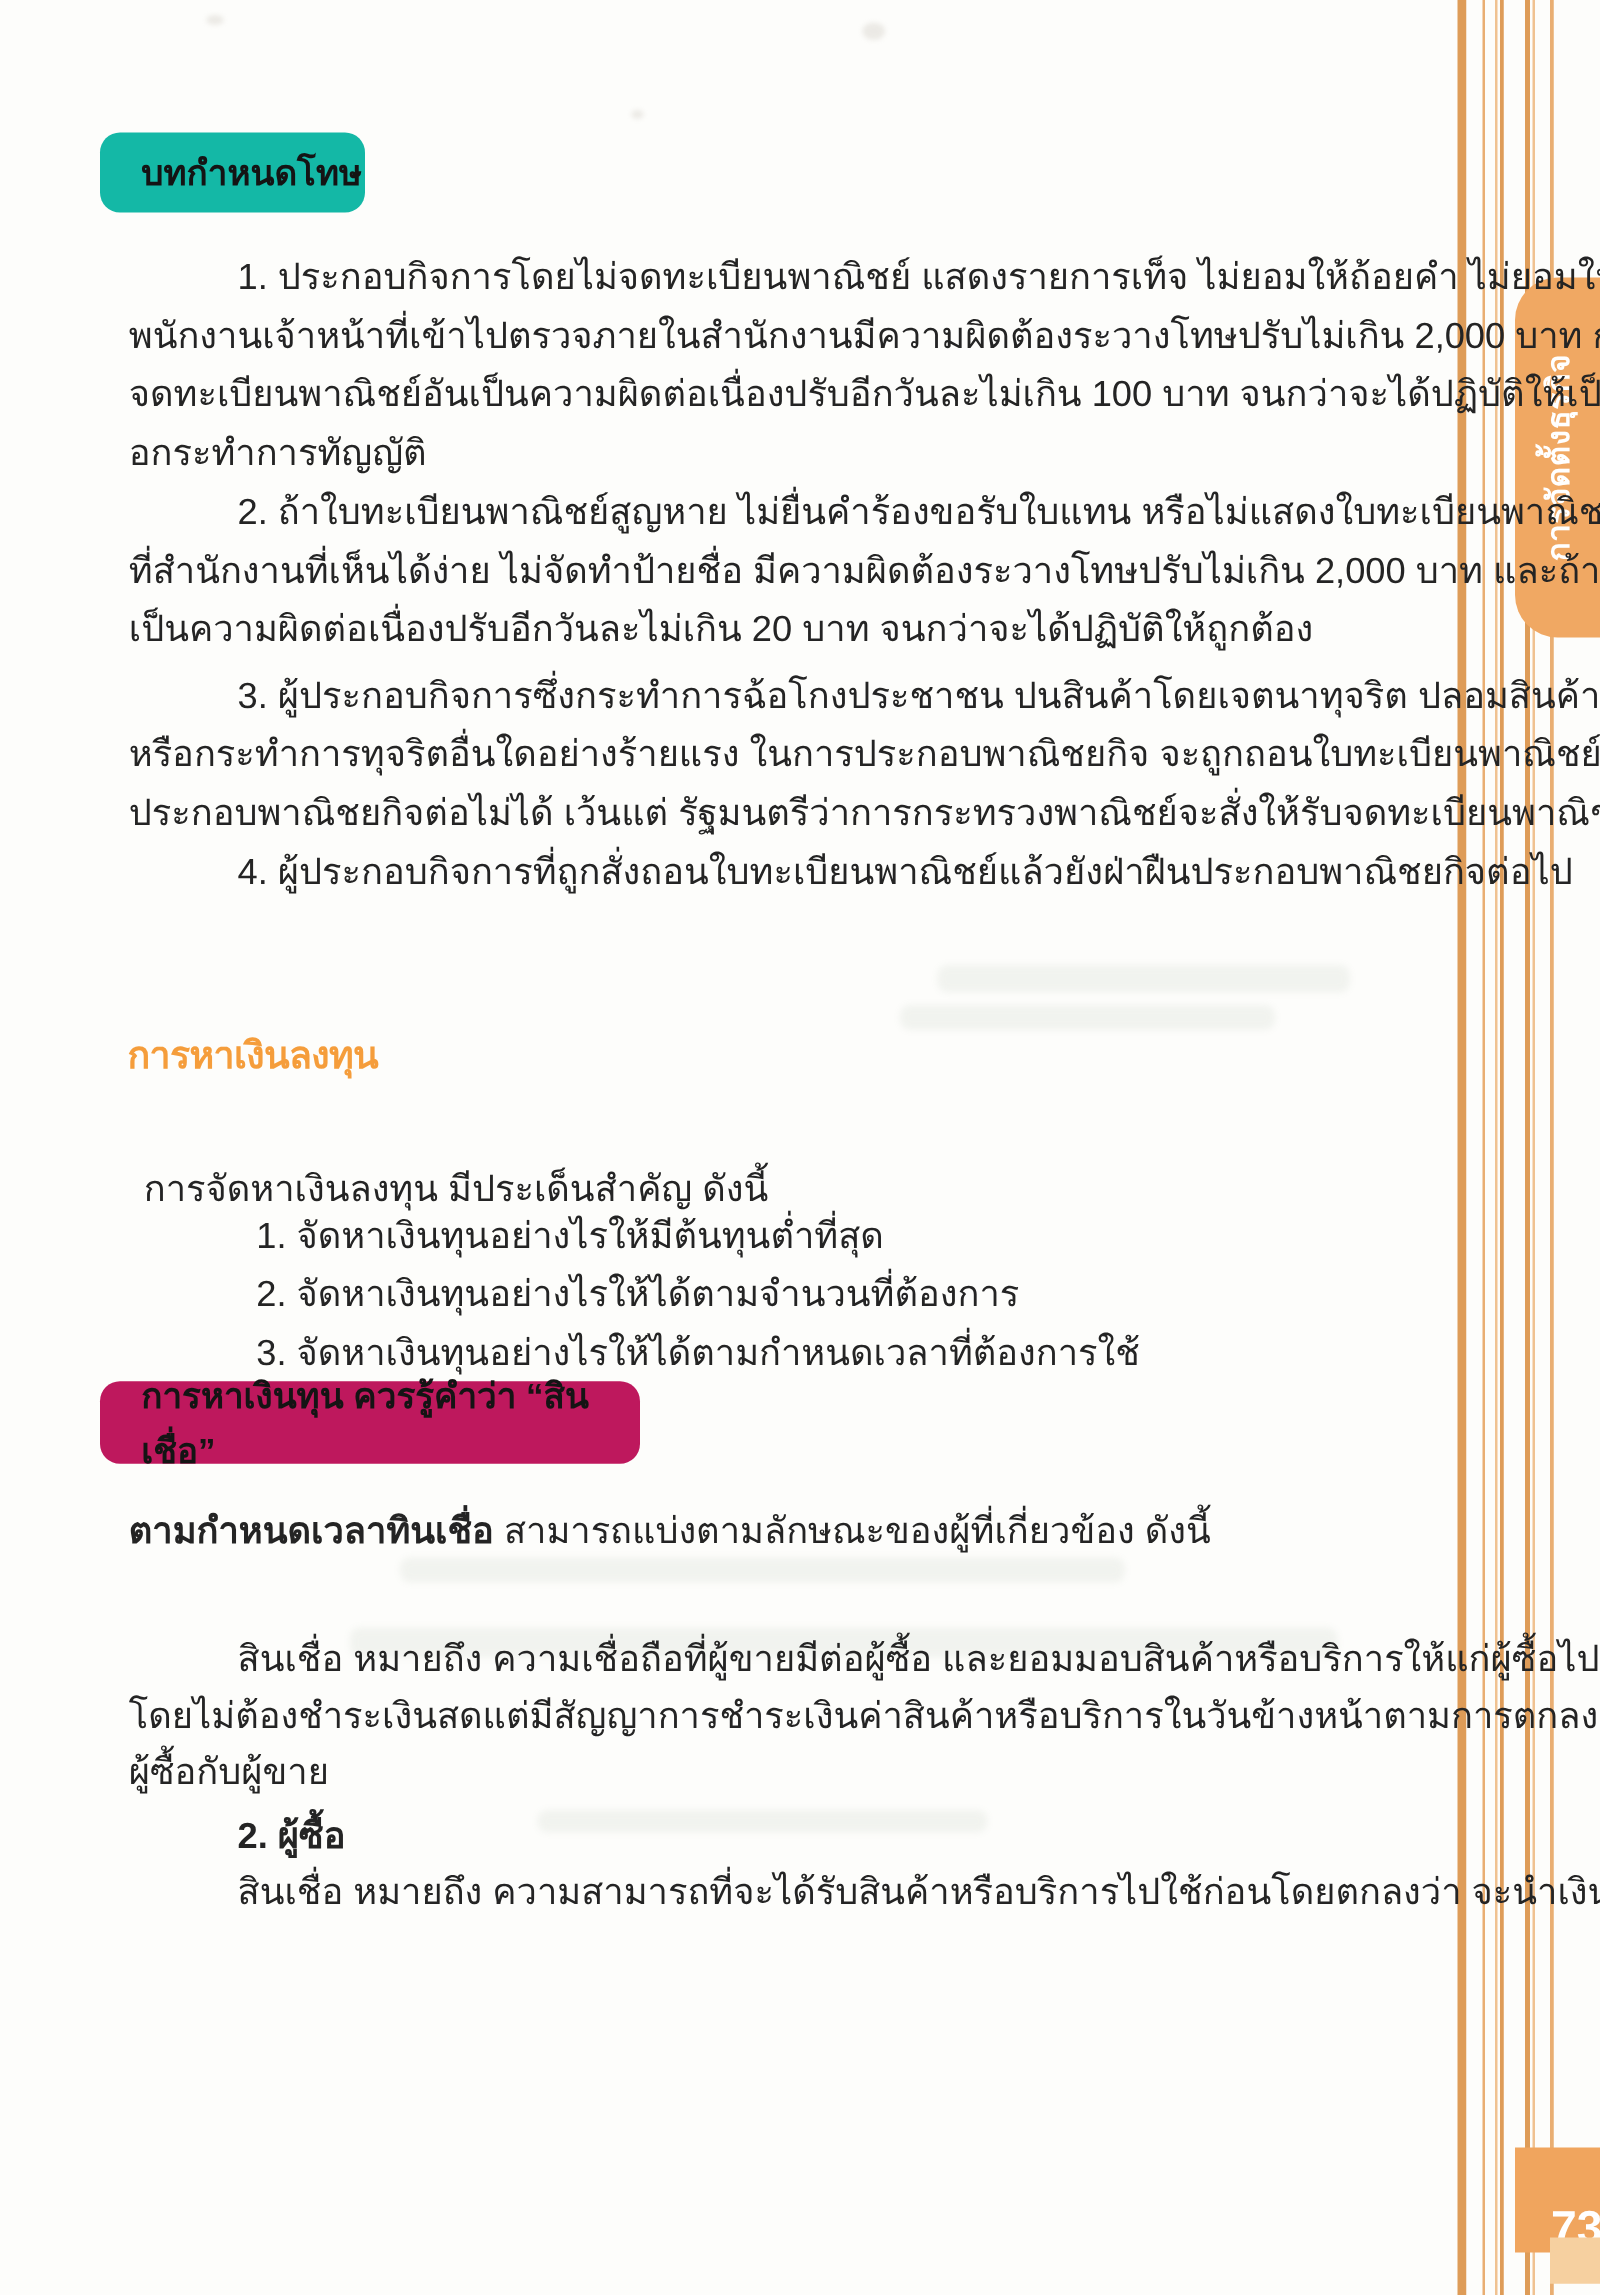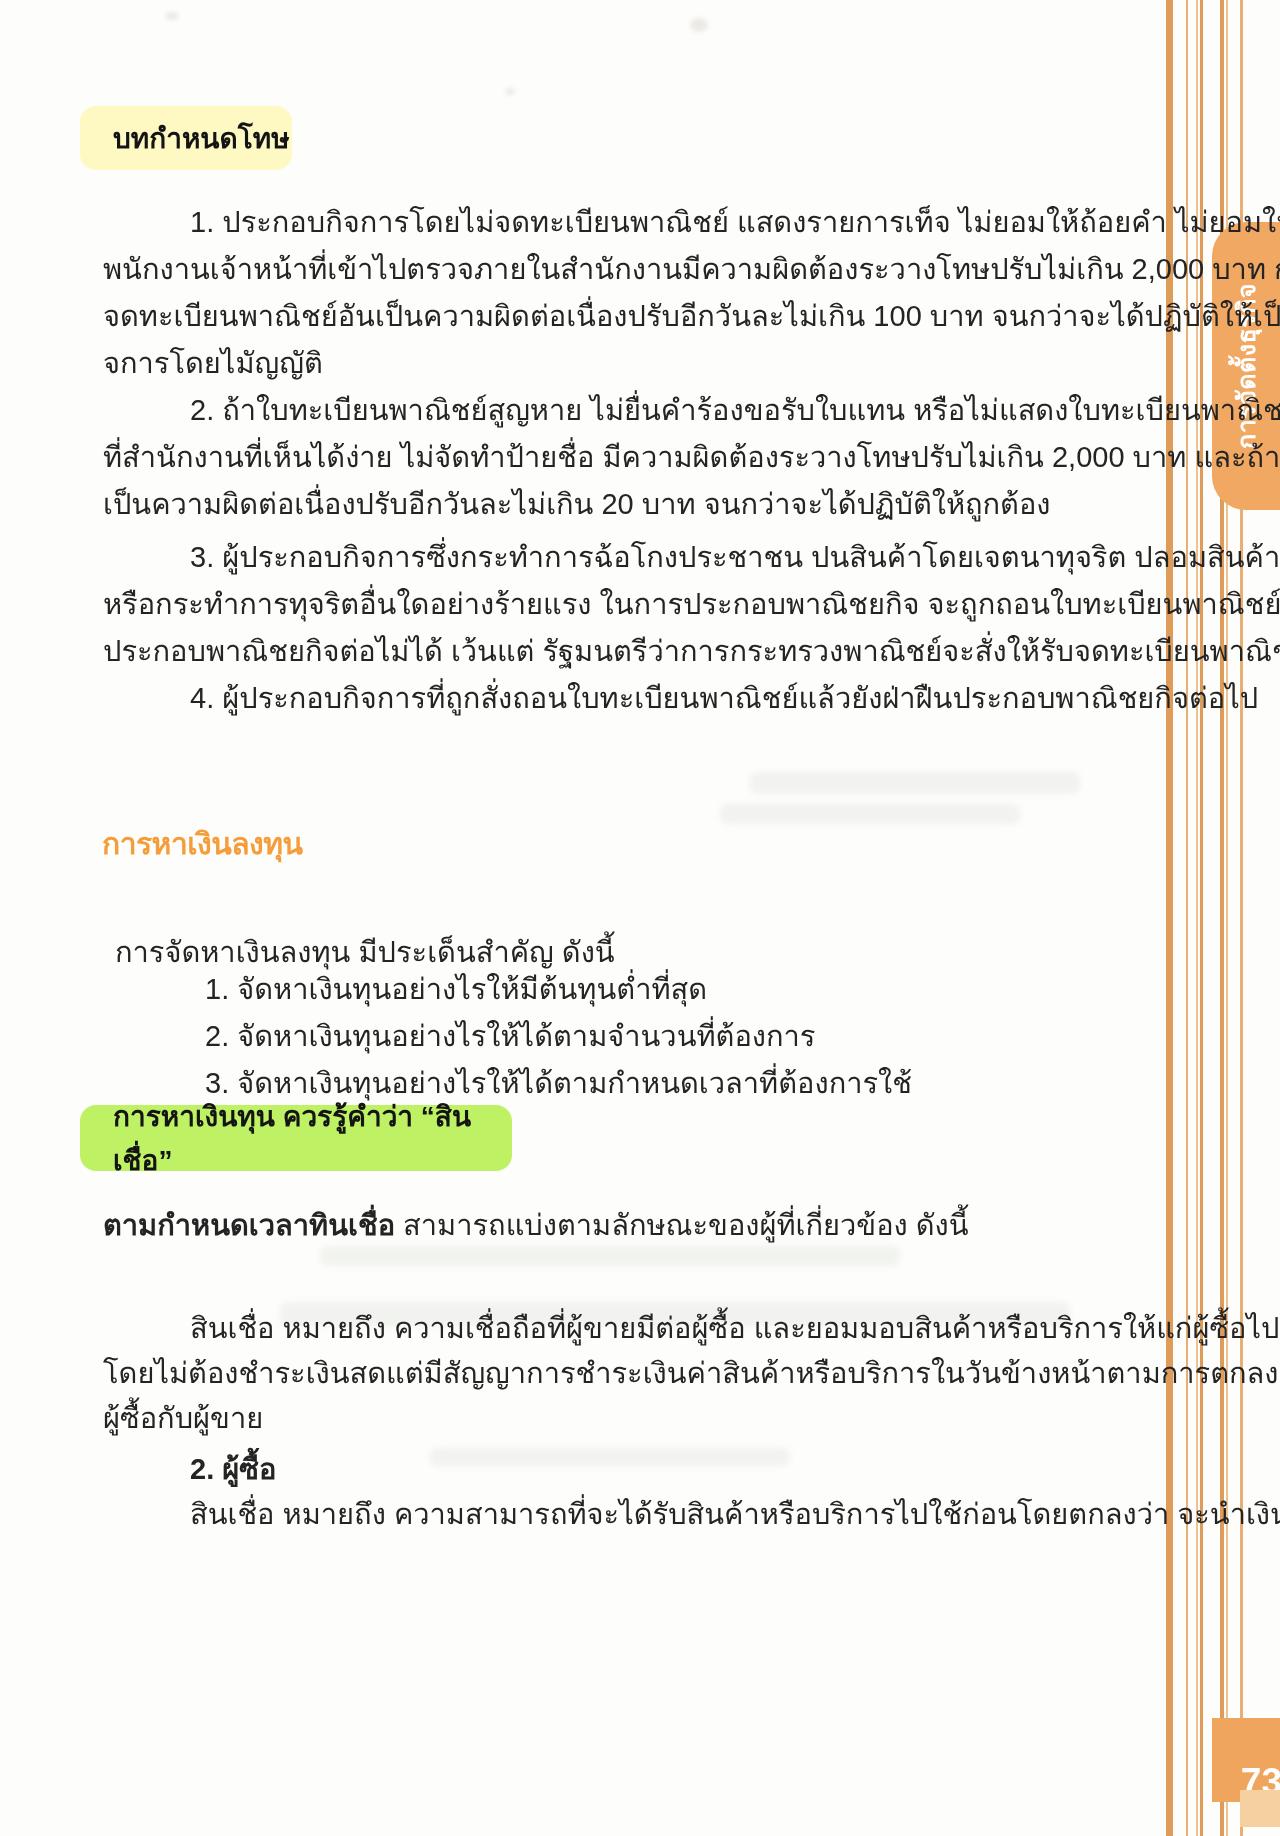--- a/index.html
+++ b/index.html
@@ -71,29 +71,29 @@
   <div class="vline" style="left:1240px;width:3px;background:#E9AE72;"></div>
 
   <div id="side-tab" style="background:#F0A863;">
     <span class="tab-text">การจัดตั้งธุรกิจ</span>
   </div>
 
   <div class="speck" style="left:165px;top:12px;width:14px;height:8px;"></div>
   <div class="speck" style="left:690px;top:18px;width:18px;height:14px;"></div>
   <div class="speck" style="left:505px;top:88px;width:10px;height:7px;"></div>
 
-  <div id="badge-penalty" class="badge" style="background:#fef9c3;">
+  <div id="badge-penalty" class="badge" style="background:#14b8a6;">
     <span>บทกำหนดโทษ</span>
   </div>
 
   <div class="textcol" style="top:199px;">
     <div class="line indent">1. ประกอบกิจการโดยไม่จดทะเบียนพาณิชย์ แสดงรายการเท็จ ไม่ยอมให้ถ้อยคำ ไม่ยอมให้</div>
     <div class="line">พนักงานเจ้าหน้าที่เข้าไปตรวจภายในสำนักงานมีความผิดต้องระวางโทษปรับไม่เกิน 2,000 บาท กรณีไม่</div>
     <div class="line">จดทะเบียนพาณิชย์อันเป็นความผิดต่อเนื่องปรับอีกวันละไม่เกิน 100 บาท จนกว่าจะได้ปฏิบัติให้เป็นไป</div>
-    <div class="line">จการโดยไมัญญัติ</div>
+    <div class="line">อกระทำการทัญญัติ</div>
   </div>
   <div class="textcol" style="top:387px;">
     <div class="line indent">2. ถ้าใบทะเบียนพาณิชย์สูญหาย ไม่ยื่นคำร้องขอรับใบแทน หรือไม่แสดงใบทะเบียนพาณิชย์ไว้</div>
     <div class="line">ที่สำนักงานที่เห็นได้ง่าย ไม่จัดทำป้ายชื่อ มีความผิดต้องระวางโทษปรับไม่เกิน 2,000 บาท และถ้า</div>
     <div class="line">เป็นความผิดต่อเนื่องปรับอีกวันละไม่เกิน 20 บาท จนกว่าจะได้ปฏิบัติให้ถูกต้อง</div>
   </div>
   <div class="textcol" style="top:534px;">
     <div class="line indent">3. ผู้ประกอบกิจการซึ่งกระทำการฉ้อโกงประชาชน ปนสินค้าโดยเจตนาทุจริต ปลอมสินค้า</div>
     <div class="line">หรือกระทำการทุจริตอื่นใดอย่างร้ายแรง ในการประกอบพาณิชยกิจ จะถูกถอนใบทะเบียนพาณิชย์และจะ</div>
     <div class="line">ประกอบพาณิชยกิจต่อไม่ได้ เว้นแต่ รัฐมนตรีว่าการกระทรวงพาณิชย์จะสั่งให้รับจดทะเบียนพาณิชย์ใหม่</div>
@@ -109,21 +109,21 @@
 
   <div class="textcol" style="top:929px;margin-left:12px;">
     <div class="line">การจัดหาเงินลงทุน มีประเด็นสำคัญ ดังนี้</div>
   </div>
   <div class="textcol" style="top:966px;">
     <div class="list-line">1. จัดหาเงินทุนอย่างไรให้มีต้นทุนต่ำที่สุด</div>
     <div class="list-line">2. จัดหาเงินทุนอย่างไรให้ได้ตามจำนวนที่ต้องการ</div>
     <div class="list-line">3. จัดหาเงินทุนอย่างไรให้ได้ตามกำหนดเวลาที่ต้องการใช้</div>
   </div>
 
-  <div id="badge-funding" class="badge" style="background:#bef264;">
+  <div id="badge-funding" class="badge" style="background:#be185d;">
     <span>การหาเงินทุน ควรรู้คำว่า “สินเชื่อ”</span>
   </div>
 
   <div class="textcol" style="top:1202px;">
     <div class="line"><span class="lead-bold">ตามกำหนดเวลาทินเชื่อ</span><span> สามารถแบ่งตามลักษณะของผู้ที่เกี่ยวข้อง ดังนี้</span></div>
   </div>
 
   <div class="ghost" style="left:320px;top:1246px;width:580px;height:20px;"></div>
   <div class="ghost" style="left:280px;top:1302px;width:790px;height:24px;"></div>
   <div class="ghost" style="left:430px;top:1448px;width:360px;height:18px;"></div>

